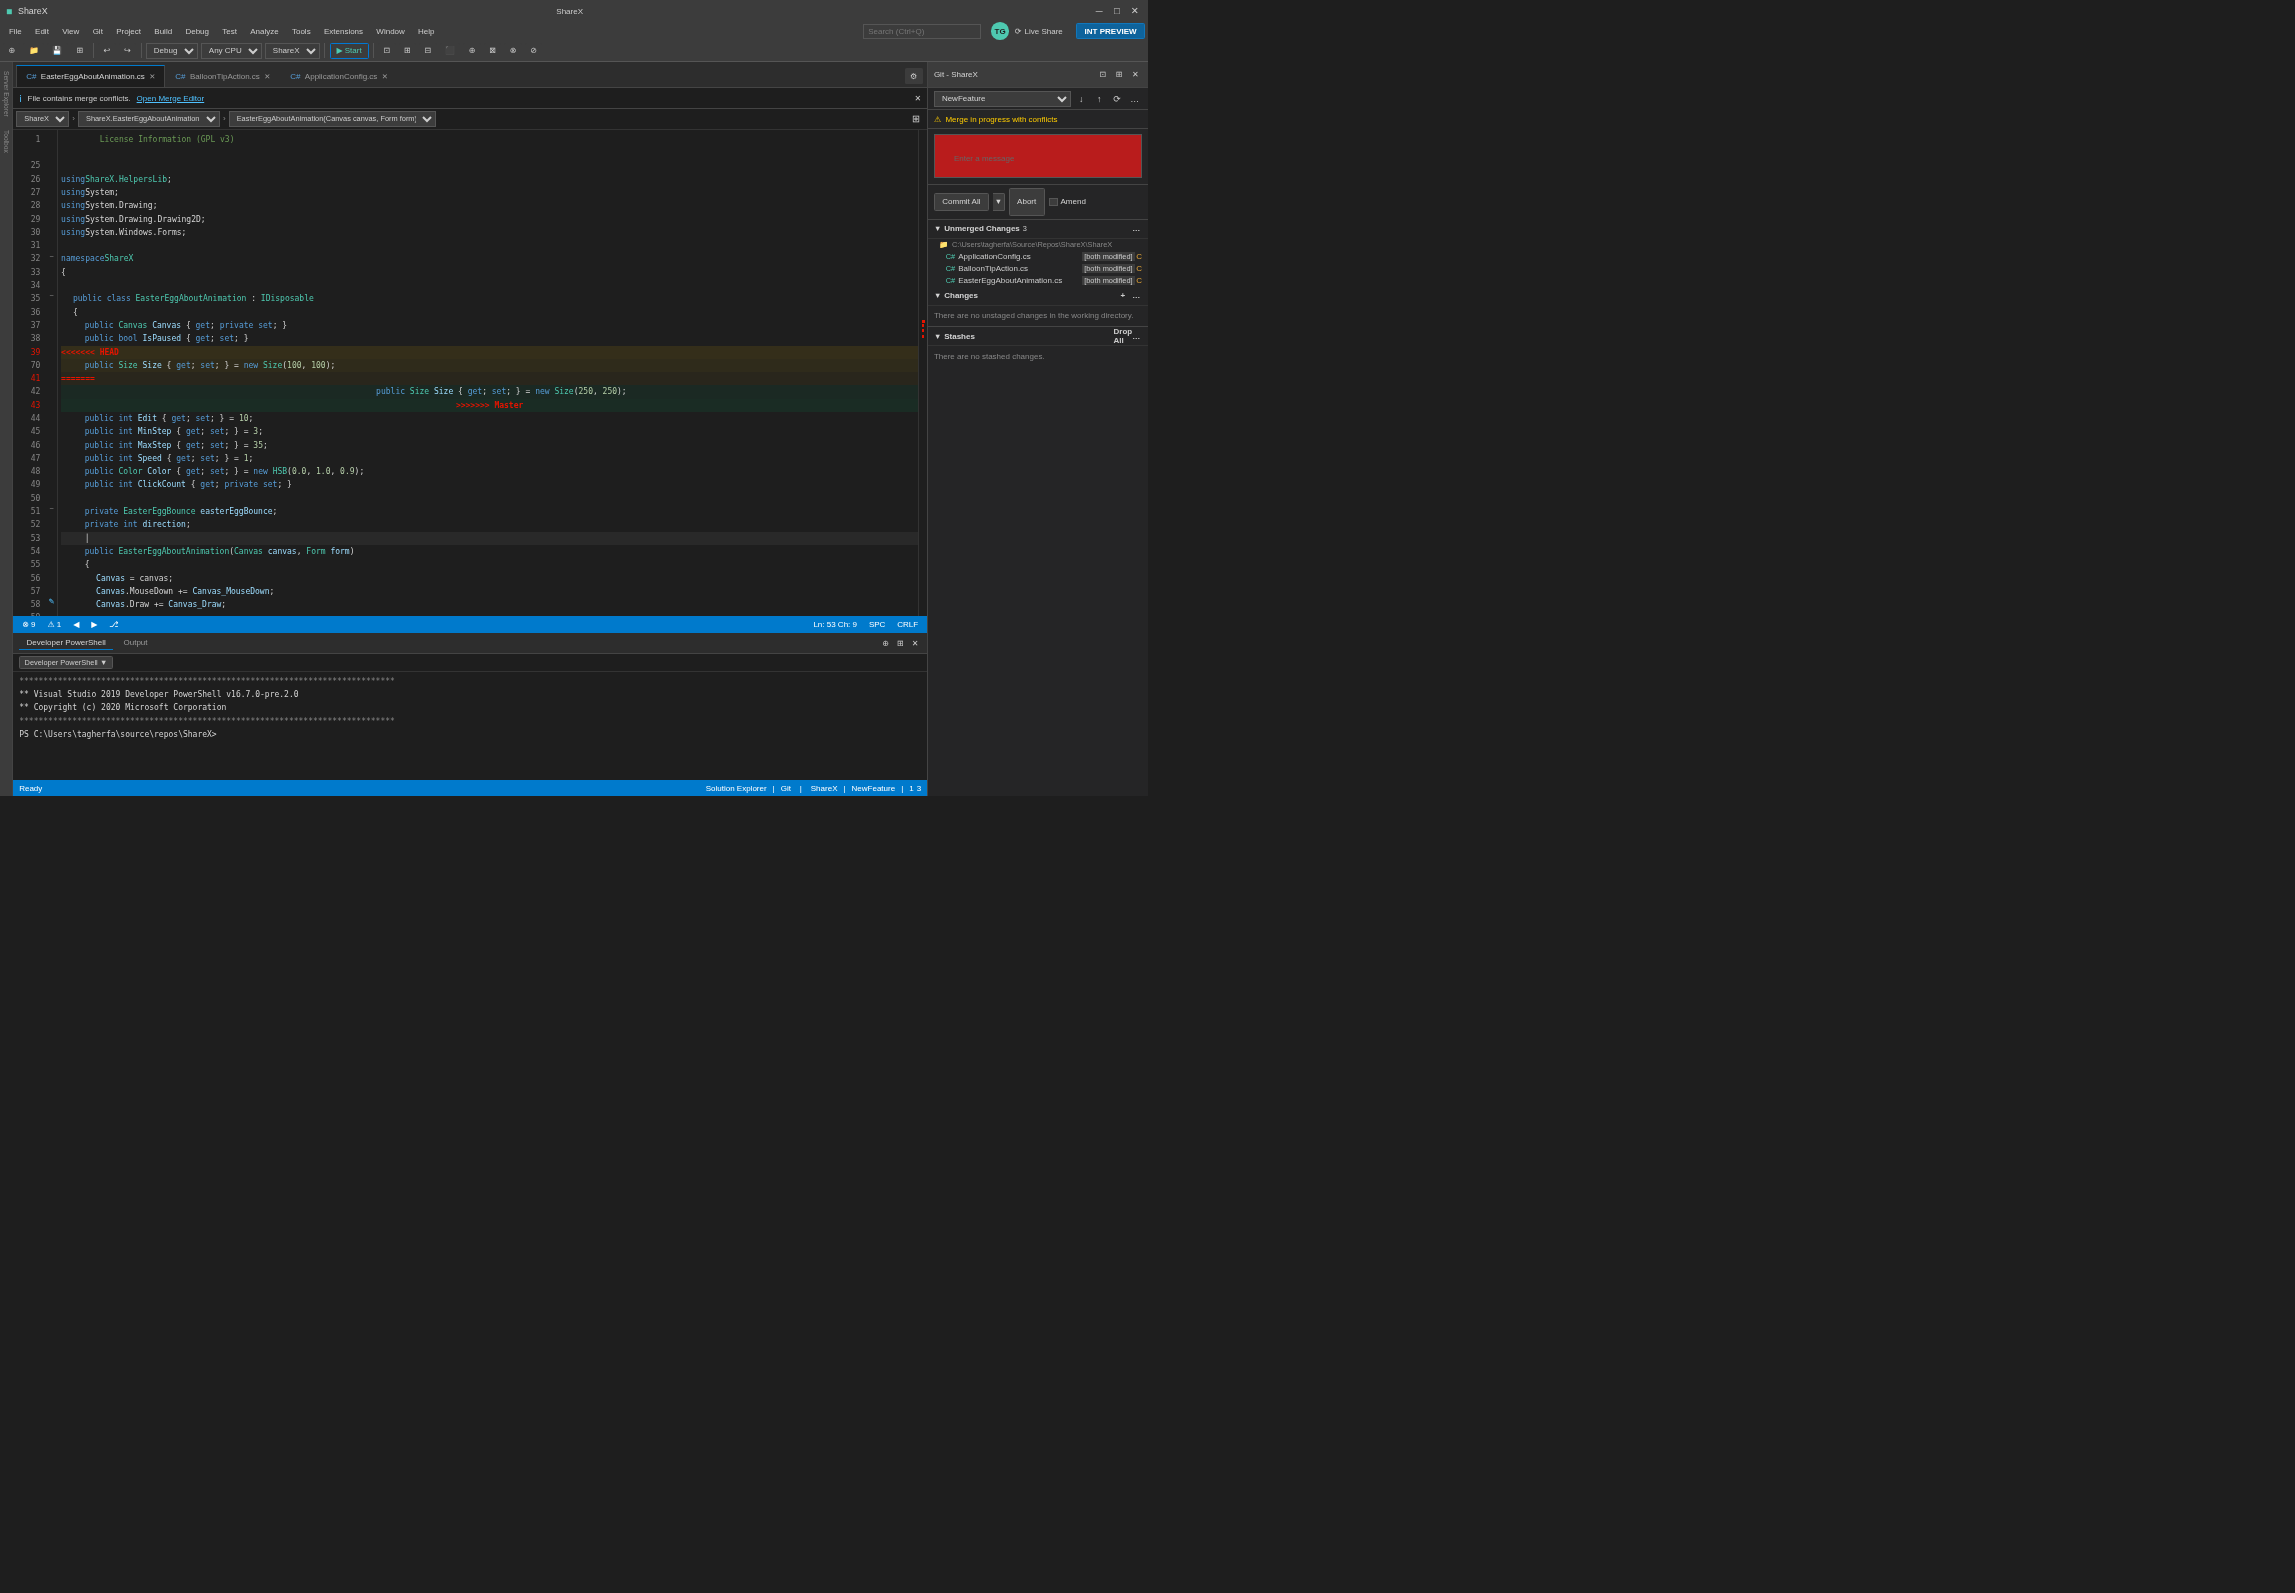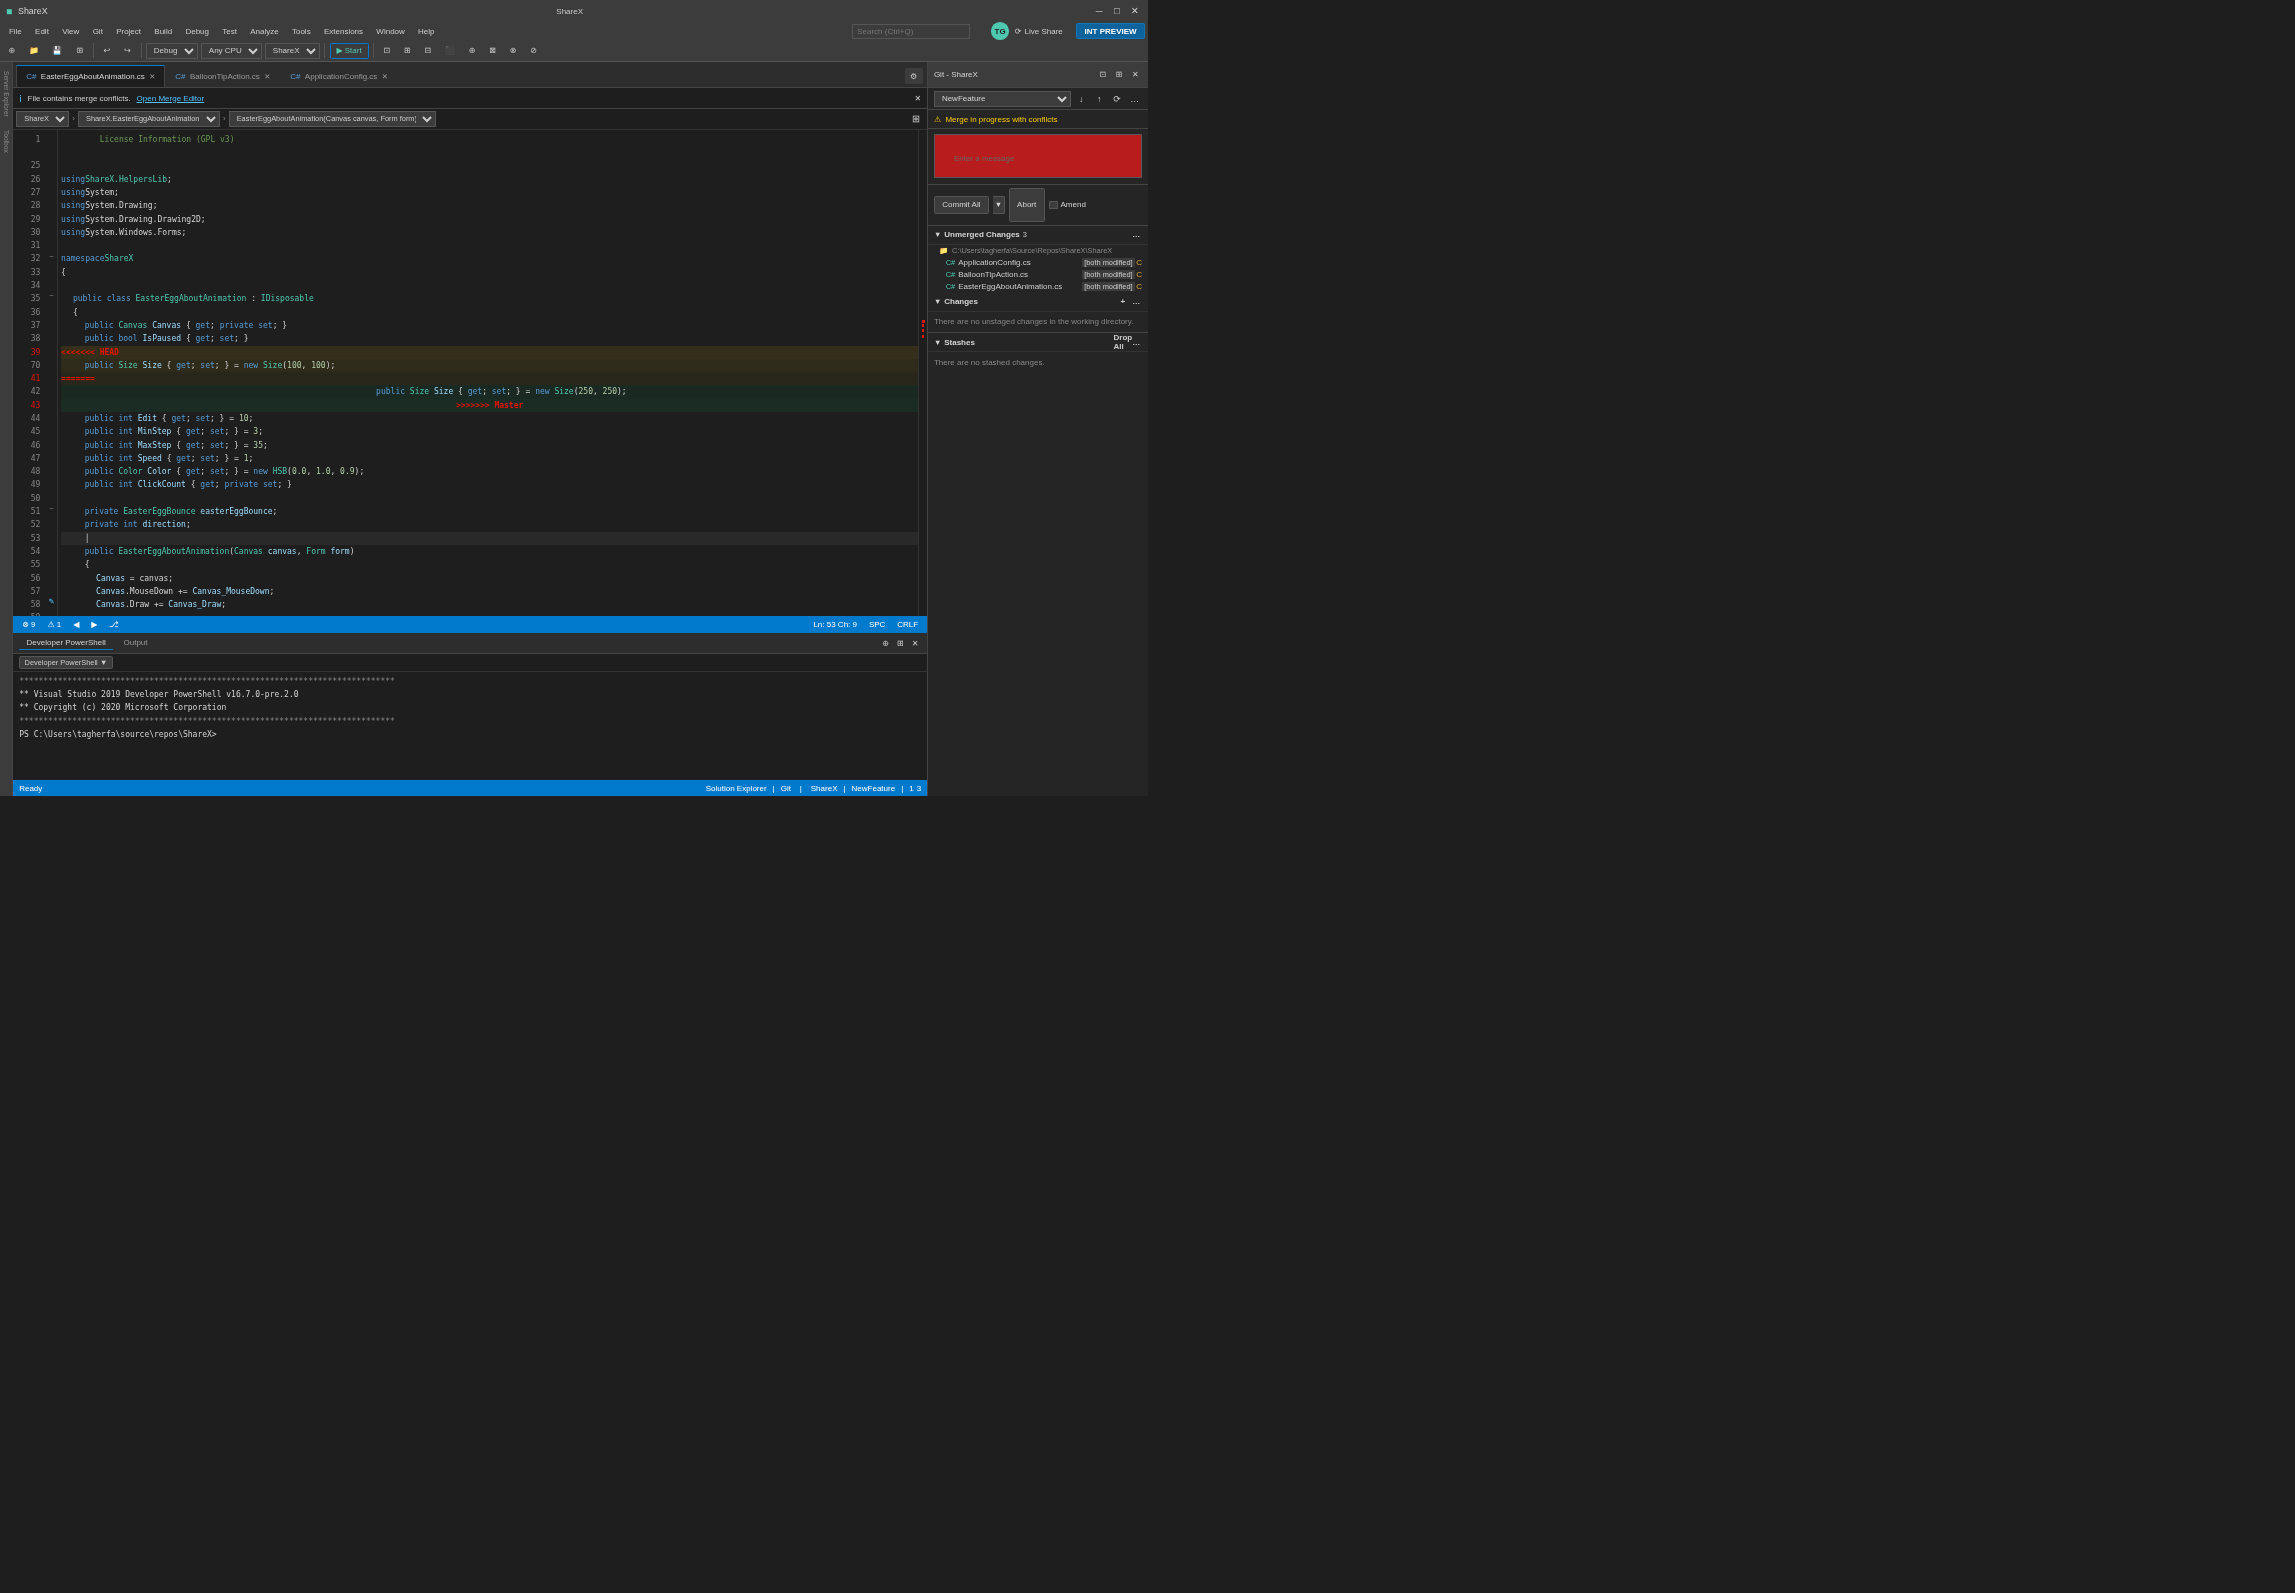--- a/index.html
+++ b/index.html
@@ -72,21 +72,21 @@
     
     
     .commit-message-area { padding: 4.4px 5.9px; border-bottom: 0.7px solid #444; }
     .commit-textarea { width: 100%; height: 44px; background: #b91c1c; border: 0.7px solid #555; color: #d4d4d4; font-size: 8px; padding: 19px; resize: none; font-family: 'Segoe UI', sans-serif; }
     .commit-textarea::placeholder { color: #666; }
     
     
     .commit-buttons { display: flex; align-items: center; gap: 4px; padding: 3px 5.9px; border-bottom: 0.7px solid #444; }
     .commit-btn { height: 17.7px; padding: 0 7.4px; background: #3c3c3c; border: 0.7px solid #555; color: #d4d4d4; font-size: 8px; cursor: pointer; display: flex; align-items: center; gap: 3px; border-radius: 1.5px; }
     .commit-btn-dropdown { width: 11.8px; height: 17.7px; background: #3c3c3c; border: 0.7px solid #555; border-left: none; color: #d4d4d4; cursor: pointer; display: flex; align-items: center; justify-content: center; font-size: 7.4px; border-radius: 0 1.5px 1.5px 0; }
-    .abort-btn { height: 34px; padding: 0 7.4px; background: #3c3c3c; border: 0.7px solid #555; color: #d4d4d4; font-size: 8px; cursor: pointer; border-radius: 1.5px; }
+    .abort-btn { height: 28px; padding: 0 7.4px; background: #3c3c3c; border: 0.7px solid #555; color: #d4d4d4; font-size: 8px; cursor: pointer; border-radius: 1.5px; }
     .amend-checkbox { display: flex; align-items: center; gap: 3px; color: #d4d4d4; font-size: 8px; cursor: pointer; }
     .amend-cb { width: 8.9px; height: 8.9px; border: 0.7px solid #555; background: #3c3c3c; cursor: pointer; }
     
     
     .section-header { display: flex; align-items: center; padding: 3px 5.9px; cursor: pointer; color: #d4d4d4; font-size: 8px; font-weight: bold; background: #252526; border-bottom: 0.7px solid #333; }
     .section-arrow { margin-right: 3px; font-size: 7.4px; }
     .section-count { color: #ccc; font-size: 7.4px; font-weight: normal; margin-left: 3px; }
     .section-actions { margin-left: auto; display: flex; gap: 1.5px; }
     .section-action-btn { width: 11.8px; height: 11.8px; display: flex; align-items: center; justify-content: center; cursor: pointer; color: #ccc; font-size: 8px; }
     
@@ -159,21 +159,21 @@
   <span class="menu-item">Build</span>
   <span class="menu-item">Debug</span>
   <span class="menu-item">Test</span>
   <span class="menu-item">Analyze</span>
   <span class="menu-item">Tools</span>
   <span class="menu-item">Extensions</span>
   <span class="menu-item">Window</span>
   <span class="menu-item">Help</span>
   <div style="flex:1"></div>
   <input type="text" style="height: 14.8px; background: rgb(60, 60, 60); border: 0.7px solid rgb(85, 85, 85); color: rgb(204, 204, 204); font-size: 8px; padding: 0px 17.7px 0px 4.4px; width: 118px;" placeholder="Search (Ctrl+Q)">
-  <div style="margin-left:20px;display:flex;align-items:center;gap:3px;">
+  <div style="margin-left:9px;display:flex;align-items:center;gap:3px;">
     <span style="width:17.7px;height:17.7px;background:#4ec9b0;border-radius:50%;display:flex;align-items:center;justify-content:center;color:#1e1e1e;font-size:8px;font-weight:bold;">TG</span>
   </div>
   <div class="live-share">
     <span>⟳</span>
     <span>Live Share</span>
   </div>
   <div style="margin: 0 3px;"></div>
   <button class="int-preview-btn">INT PREVIEW</button>
 </div>
 

